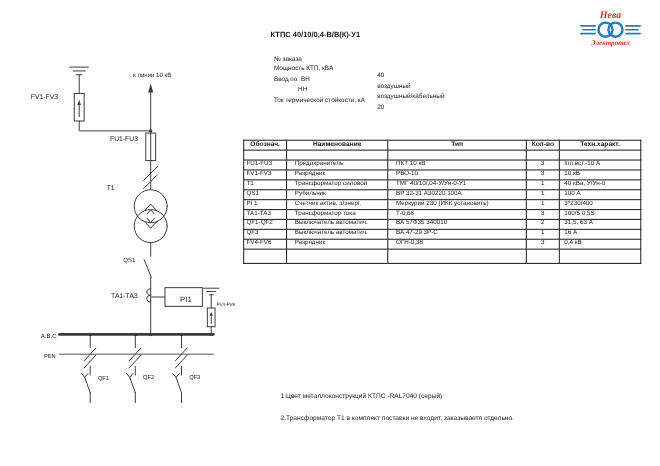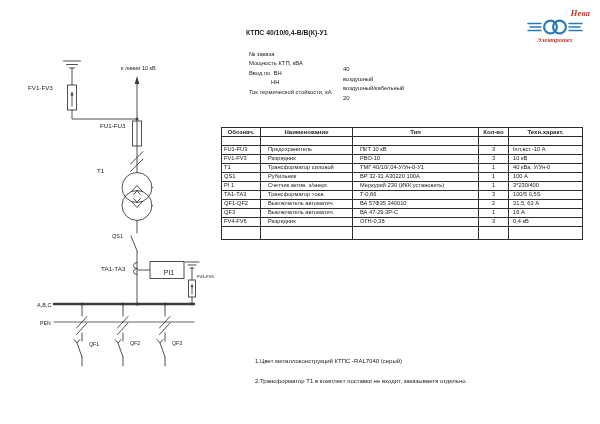--- a/index.html
+++ b/index.html
@@ -7,21 +7,21 @@
         font-family:"Liberation Sans",sans-serif;color:#1b1b1b;}
   svg text{font-family:"Liberation Sans",sans-serif;fill:#1b1b1b;}
   
   #doc-title{position:absolute;left:246px;top:29px;font-size:6.8px;font-weight:bold;white-space:pre;}
   .spec-row{position:absolute;left:249px;width:220px;height:8px;font-size:5.8px;white-space:pre;}
   .spec-label{position:absolute;left:0;white-space:pre;}
   .spec-label.indent{left:22px;}
   .spec-value{position:absolute;left:94px;white-space:pre;}
   
   #logo{position:absolute;left:520px;top:9px;width:70px;text-align:center;line-height:1;}
-  .logo-line1{font-family:"Liberation Serif",serif;font-style:italic;font-weight:bold;font-size:9px;text-align:right;}
+  .logo-line1{font-family:"Liberation Serif",serif;font-style:italic;font-weight:bold;font-size:9px;}
   .logo-line2{font-family:"Liberation Serif",serif;font-style:italic;font-weight:bold;font-size:6.4px;margin-top:1px;}
   
   #spec-table{position:absolute;left:221px;top:127px;border-collapse:collapse;table-layout:fixed;width:361px;}
   #spec-table td,#spec-table th{border:1px solid #2e2e2e;font-size:5.7px;height:8px;padding:0 2px;
       white-space:nowrap;overflow:hidden;text-align:left;font-weight:normal;line-height:1;}
   #spec-table th{font-size:6px;font-weight:bold;text-align:center;}
   #spec-table td.c1{padding-left:7px;}
   #spec-table td.c2{padding-left:7px;}
   #spec-table td.c3{text-align:center;}
   #spec-table td.c4{padding-left:4px;}

